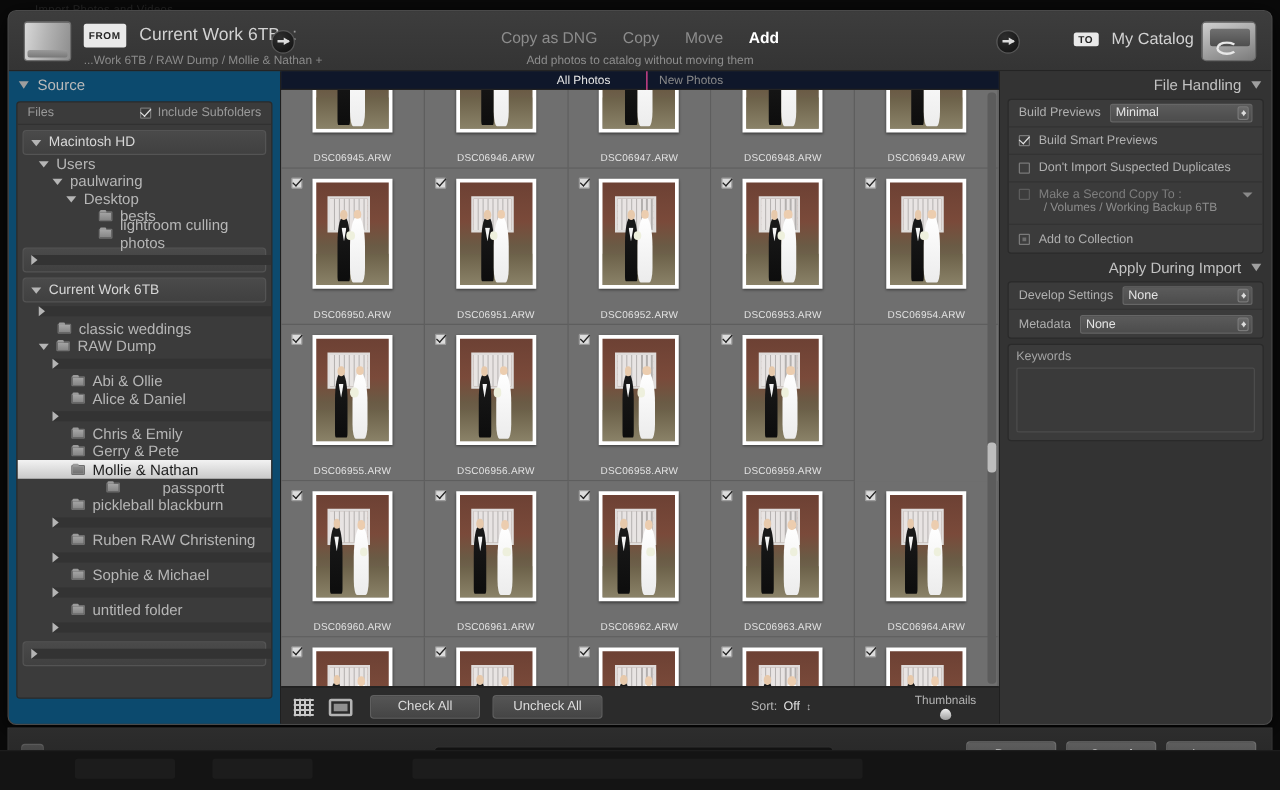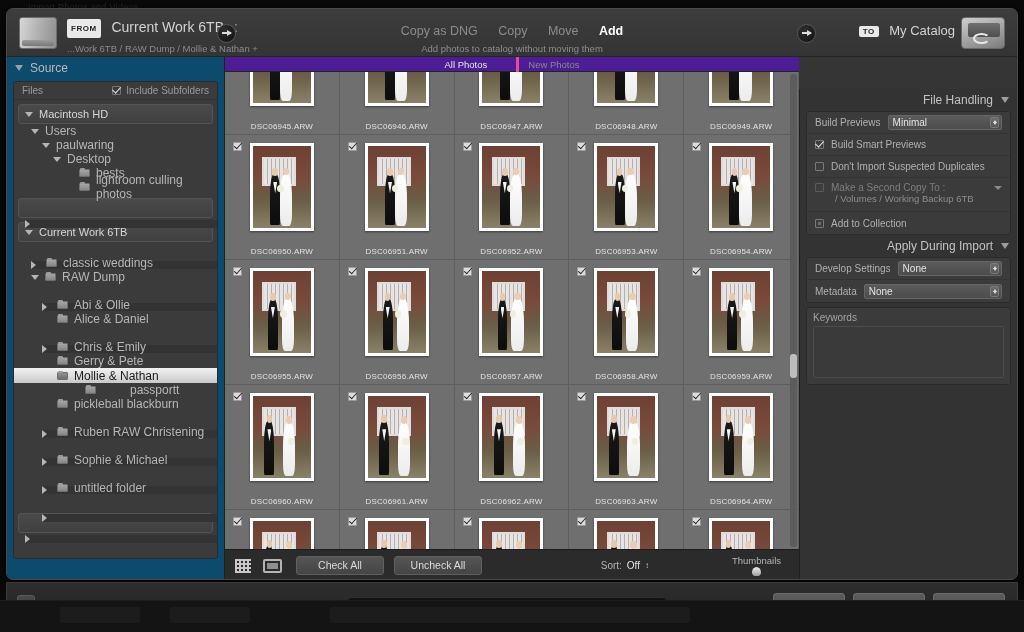--- a/index.html
+++ b/index.html
@@ -157,26 +157,26 @@
   }
   .fld::before{
     content:""; position:absolute; left:0; top:-2px; width:5px; height:2px;
     background:#9b9b9b; border-radius:1px 1px 0 0;
   }
   .node.sel .fld { background:linear-gradient(#8f8f8f,#6f6f6f); }
 
   
   .center { flex:1; background:#2f2f2f; position:relative; display:flex; flex-direction:column; }
   .tabs {
-    height:15px; background:#4c1d95; border-bottom:1px solid #232323;
+    height:15px; background:#0f172a; border-bottom:1px solid #232323;
     display:flex; justify-content:center; align-items:center; gap:0;
   }
   .tab { font-size:9.5px; color:#8a8a8a; padding:0 9px; line-height:15px; }
   .tab.sel { color:#e6e6e6; }
-  .tab + .tab { border-left:3px solid #ec4899;margin-left:20px; }
+  .tab + .tab { border-left:1px solid #ec4899;margin-left:20px; }
 
   .grid-wrap { flex:1; position:relative; overflow:hidden; background:#6f6f6f; }
   .grid { position:absolute; left:0; top:-62px; width:100%; }
   .grow { display:flex; }
   .cell {
     width:20%; position:relative; padding:6px 0 0 0;
     border-right:1px solid #5e5e5e; border-bottom:1px solid #5e5e5e;
     background:#6f6f6f; height:125px;
   }
   .cell-cb {
@@ -272,21 +272,21 @@
   .sortval { color:#e2e2e2; }
   .updown { display:inline-block; font-size:8px; color:#bfbfbf; line-height:9px; }
   .thumbslider { position:absolute; right:18px; text-align:center; }
   .thumbslider .lbl { font-size:9.5px; color:#b4b4b4; }
   .thumbslider .knob {
     width:9px;height:9px;border-radius:50% 50% 50% 50%/60% 60% 40% 40%;
     background:linear-gradient(#f0f0f0,#9d9d9d); margin:1px auto 0;
   }
 
   
-  .right { width:218px; background:#333333; border-left:1px solid #1f1f1f;margin-top:32px; }
+  .right { width:218px; background:#333333; border-left:1px solid #1f1f1f; }
   .sect-hd {
     display:flex; align-items:center; justify-content:flex-end; gap:8px;
     height:22px; padding:0 8px; font-size:12px; color:#c2c2c2;
   }
   .sect-hd .tri { width:0;height:0;border-left:4.5px solid transparent;border-right:4.5px solid transparent;border-top:6px solid #9e9e9e; }
   .rbox { margin:0 6px; background:#3b3b3b; border:1px solid #2a2a2a; border-radius:3px; }
   .rrow {
     display:flex; align-items:center; height:22px; padding:0 8px;
     font-size:10px; color:#b0b0b0; border-bottom:1px solid #333333;
   }
@@ -674,33 +674,20 @@
                   <div class="thumb">
                     <div class="photo poseC">
                       <div class="window"></div>
                       <div class="ground"></div>
                       <div class="groom"></div>
                       <div class="bride"></div>
                       <div class="bouquet"></div>
                     </div>
                   </div>
                   <div class="cap">DSC06956.ARW</div>
-                </div>
-                <div class="cell">
-                  <span class="cell-cb"></span>
-                  <div class="thumb">
-                    <div class="photo poseC">
-                      <div class="window"></div>
-                      <div class="ground"></div>
-                      <div class="groom"></div>
-                      <div class="bride"></div>
-                      <div class="bouquet"></div>
-                    </div>
-                  </div>
-                  <div class="cap">DSC06957.ARW</div>
                 </div>
                 <div class="cell">
                   <span class="cell-cb"></span>
                   <div class="thumb">
                     <div class="photo poseC">
                       <div class="window"></div>
                       <div class="ground"></div>
                       <div class="groom"></div>
                       <div class="bride"></div>
                       <div class="bouquet"></div>

